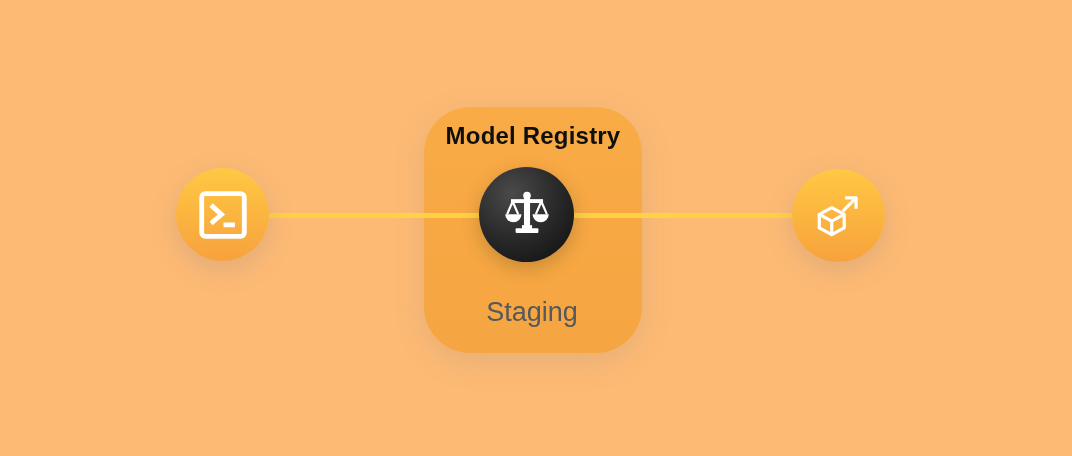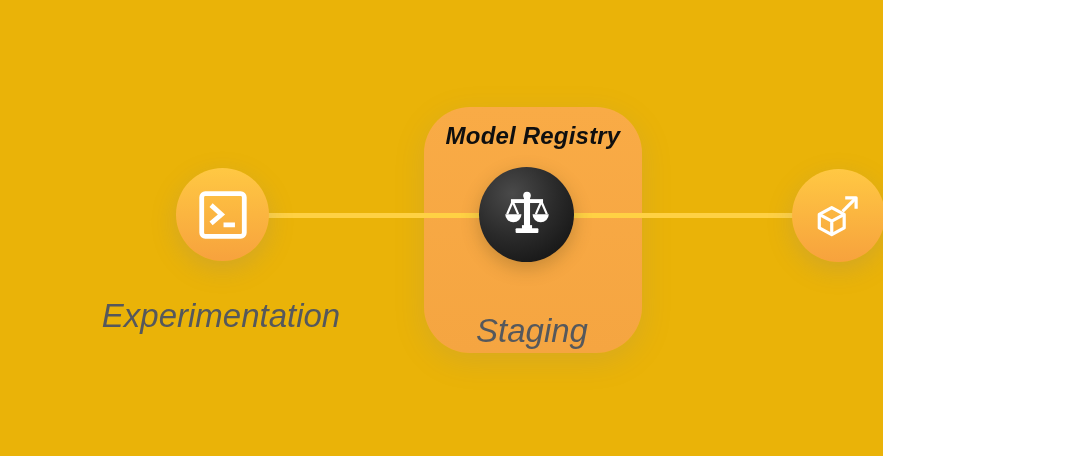--- a/index.html
+++ b/index.html
@@ -2,26 +2,25 @@
 <html><head>
 <meta charset="utf-8">
 <style>
   html, body {
     margin: 0;
     padding: 0;
     background: #ffffff;
   }
   .canvas {
     position: relative;
-    width: 883px;
+    width: 1072px;
     height: 456px;
-    background: #eab308;
+    background: #fdba74;
     overflow: hidden;
     font-family: "Liberation Sans", "DejaVu Sans", sans-serif;
-    font-style: italic;
   }
 
   
   .connector {
     position: absolute;
     left: 222px;
     top: 213px;
     width: 617px;
     height: 5px;
     background: #FFD144;
@@ -89,21 +88,21 @@
   .stage-label {
     position: absolute;
     transform: translateX(-50%);
     white-space: nowrap;
     color: #55585C;
     font-size: 33px;
     font-weight: 400;
     z-index: 4;
   }
   .label-experimentation { left: 221px; top: 297px; }
-  .label-staging         { left: 532px; top: 312px; font-size: 33px; }
+  .label-staging         { left: 532px; top: 297px; font-size: 27px; }
   .label-production      { left: 844px; top: 297px; }
 
   svg { display: block; }
 </style>
 </head>
 <body>
 
 <div class="canvas">
 
   <div class="connector"></div>
@@ -113,21 +112,20 @@
 
   <div class="node node-left">
     <span>
       <svg width="54" height="54" viewBox="0 0 52 52" fill="none">
         <rect x="5.5" y="5.5" width="41" height="41" rx="3.5" stroke="#FFFFFF" stroke-width="4.6"></rect>
         <path d="M14.5 16.5 L24.5 25.5 L14.5 34" stroke="#FFFFFF" stroke-width="4.6" fill="none"></path>
         <path d="M26.5 35.5 H37.5" stroke="#FFFFFF" stroke-width="4.6"></path>
       </svg>
     </span>
   </div>
-  <div class="stage-label label-experimentation">Experimentation</div>
 
   <div class="dark-node">
     <span>
       <svg width="54" height="54" viewBox="0 0 64 64" fill="#FFFFFF">
         <circle cx="32" cy="9" r="4.5"></circle>
         <rect x="28.4" y="9" width="7.2" height="39"></rect>
         <rect x="13" y="13.2" width="38" height="4.6"></rect>
         <path d="M15 16 L8.5 31 M15 16 L21.5 31" stroke="#FFFFFF" stroke-width="2.6" fill="none"></path>
         <path d="M6.2 31 a9.6 9.6 0 0 0 19.2 0 z"></path>
         <path d="M49 16 L42.5 31 M49 16 L55.5 31" stroke="#FFFFFF" stroke-width="2.6" fill="none"></path>

